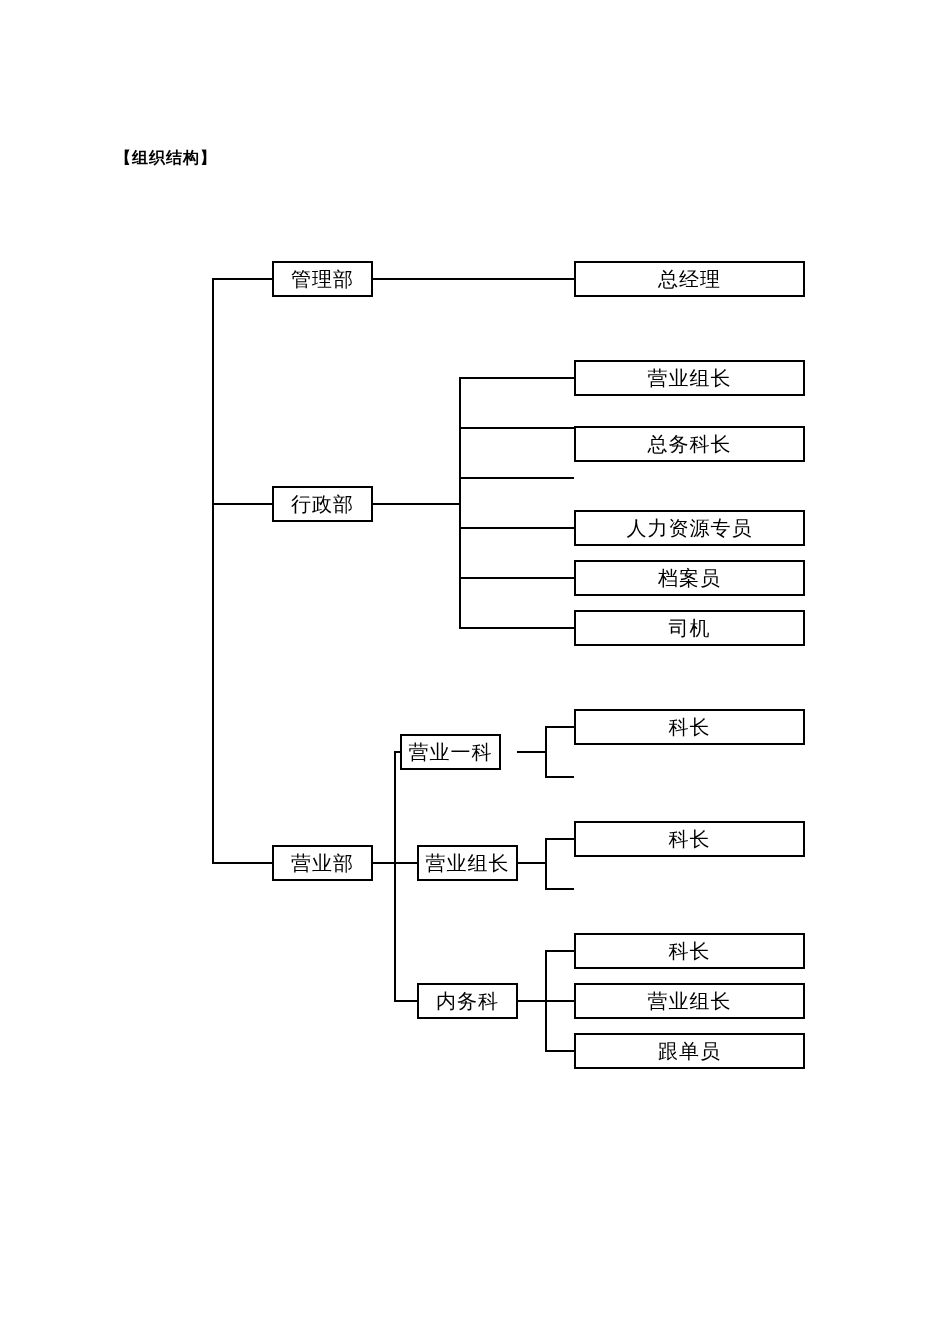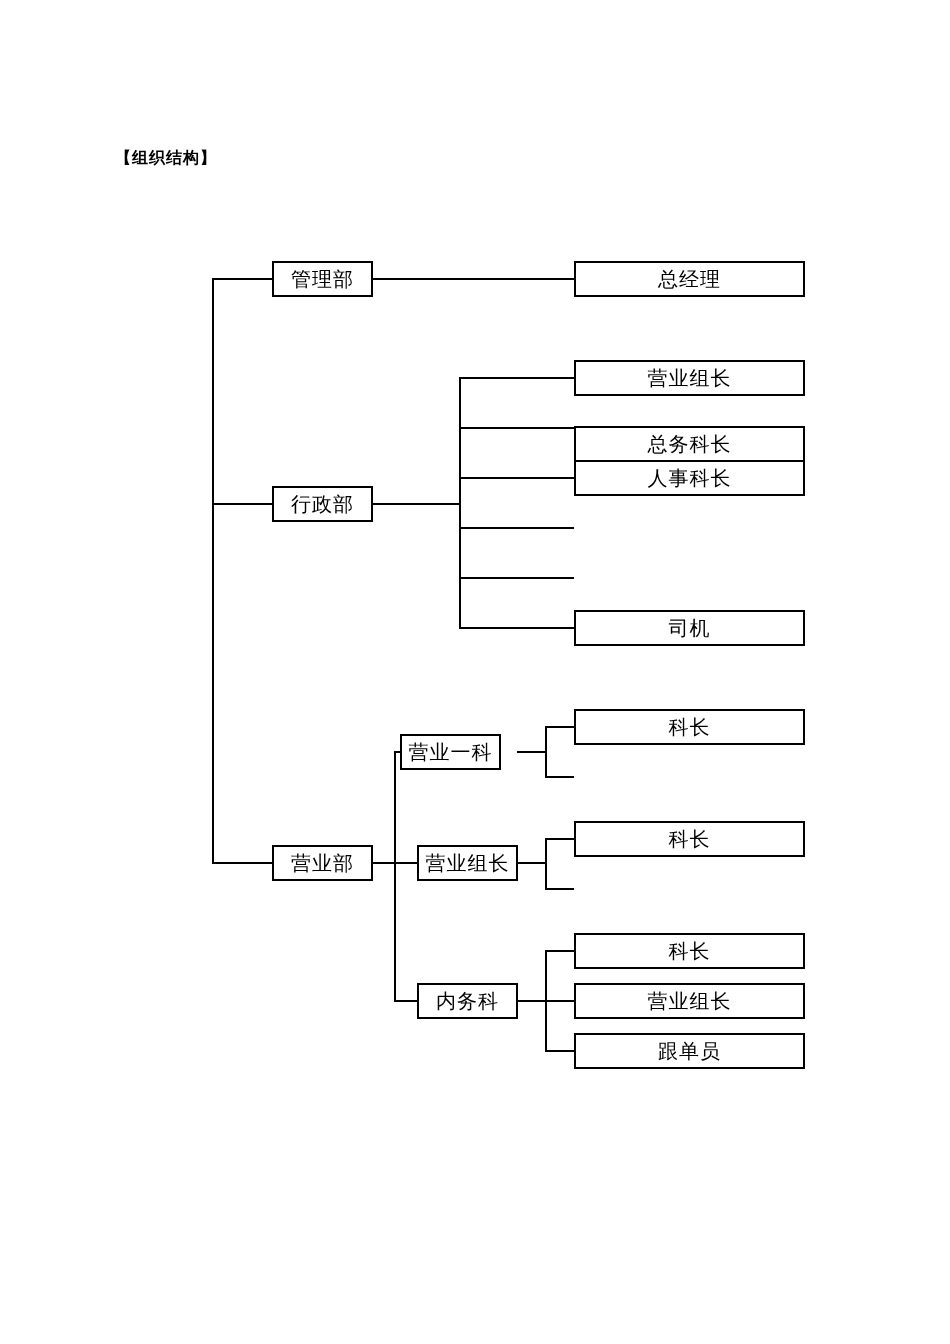--- a/index.html
+++ b/index.html
@@ -84,21 +84,22 @@
   <div class="hl" style="left:545px;top:1050px;width:29px;"></div>
 
   <div class="node w-dept" style="left:272px;top:261px;">管理部</div>
   <div class="node w-dept" style="left:272px;top:486px;">行政部</div>
   <div class="node w-dept" style="left:272px;top:845px;">营业部</div>
 
   <div class="node w-leaf" style="left:574px;top:261px;">总经理</div>
 
   <div class="node w-leaf" style="left:574px;top:360px;">营业组长</div>
   <div class="node w-leaf" style="left:574px;top:426px;">总务科长</div>
-  <div class="node w-leaf" style="left:574px;top:460px;">人事科长</div>
+  <div class="node w-leaf" style="left:574px;top:510px;">人力资源专员</div>
+  <div class="node w-leaf" style="left:574px;top:560px;">档案员</div>
   <div class="node w-leaf" style="left:574px;top:610px;">司机</div>
 
   <div class="node w-sub" style="left:400px;top:734px;">营业一科</div>
   <div class="node w-sub" style="left:417px;top:845px;">营业组长</div>
   <div class="node w-sub" style="left:417px;top:983px;">内务科</div>
 
   <div class="node w-leaf" style="left:574px;top:709px;">科长</div>
 
   <div class="node w-leaf" style="left:574px;top:821px;">科长</div>
 

